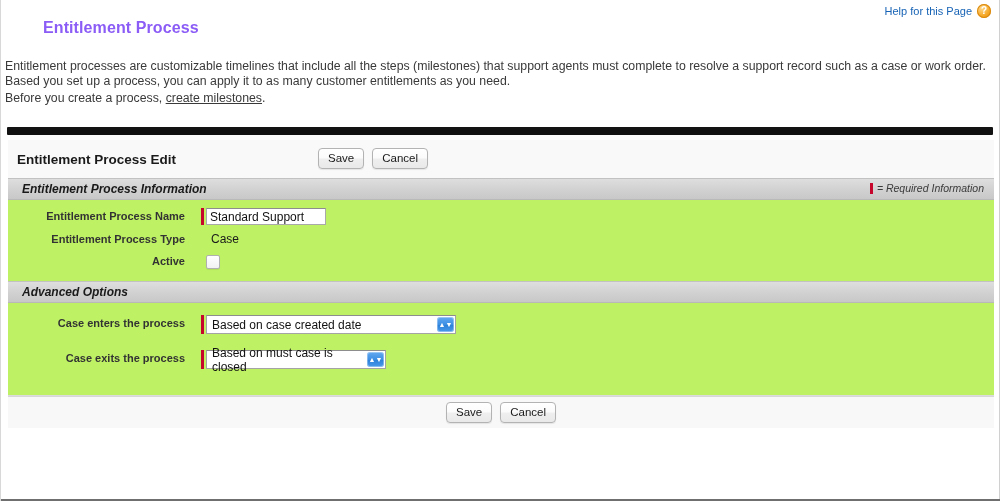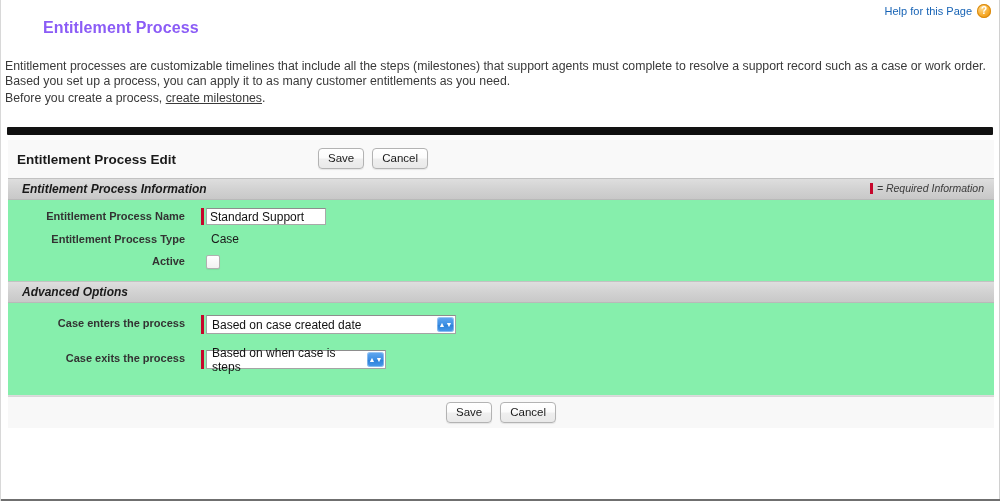--- a/index.html
+++ b/index.html
@@ -165,21 +165,21 @@
   }
   .req-mark {
     display: inline-block;
     width: 3px;
     height: 11px;
     background: #c6062b;
   }
 
   
   .form-area {
-    background: #86efac;
+    background: #bef264;
     padding-top: 8px;
     padding-bottom: 6px;
   }
   .row {
     display: flex;
     align-items: flex-start;
     margin-bottom: 6px;
   }
   .row-label {
     width: 185px;
@@ -463,21 +463,21 @@
             </span>
           </span>
         </div>
       </div>
 
       <div class="row" style="margin-bottom:8px;">
         <div class="row-label">Case exits the process</div>
         <div class="row-field">
           <span class="req-bar" style="min-height:19px;"></span>
           <span class="mac-select narrow">
-            <span>Based on when case is steps</span>
+            <span>Based on must case is closed</span>
             <span class="mac-arrow">
               <span class="chev">▲</span>
               <span class="chev">▼</span>
             </span>
           </span>
         </div>
       </div>
 
       <div class="row-gap"></div>
 

